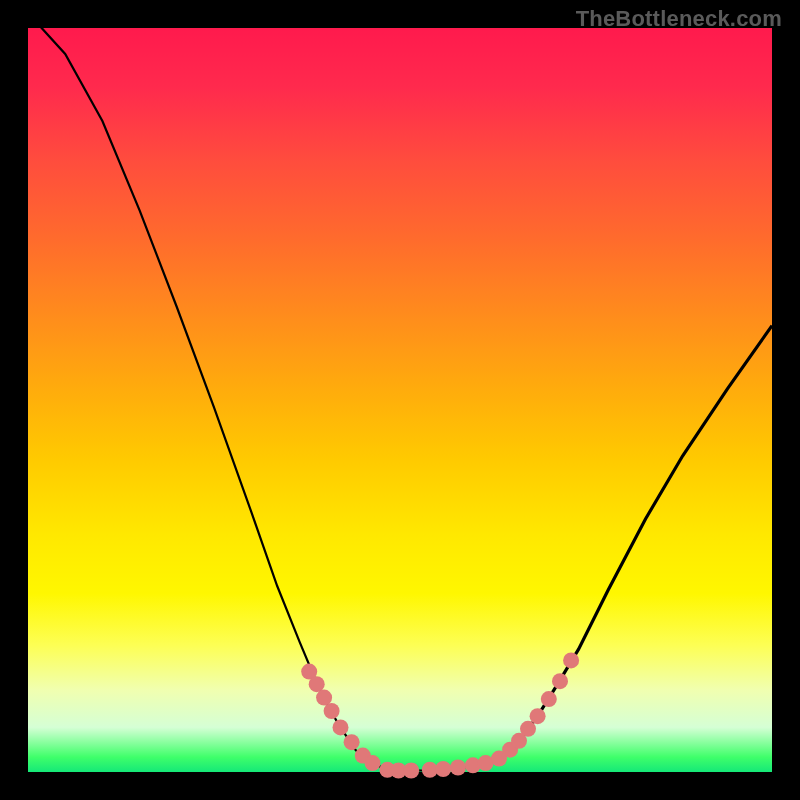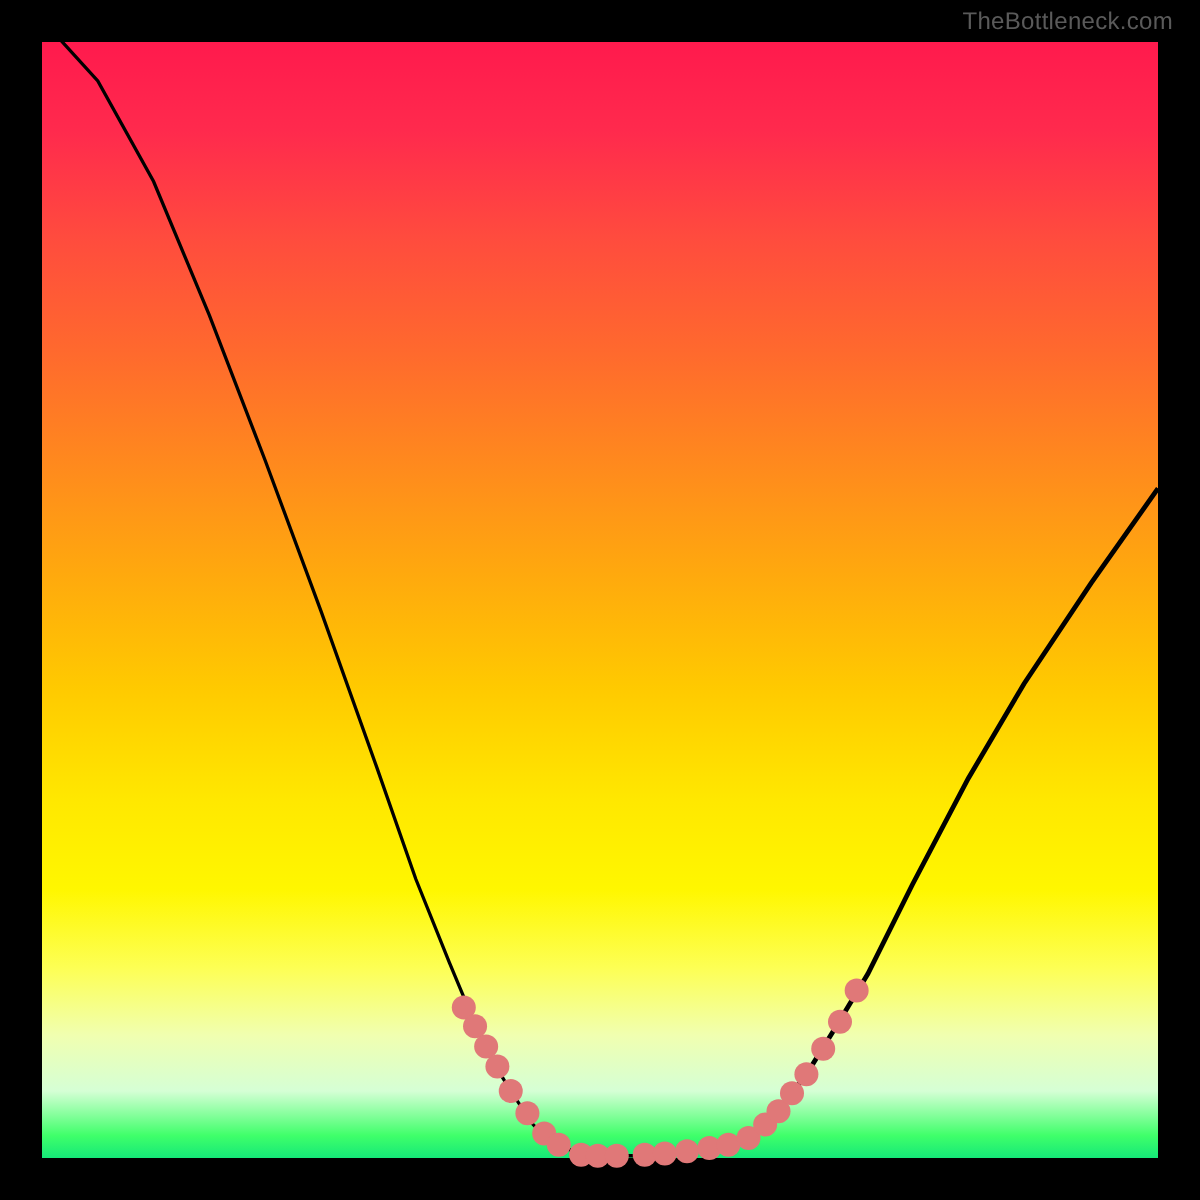--- a/index.html
+++ b/index.html
@@ -31,22 +31,22 @@
       #d5ffd5 94%,
       #3fff6a 98%,
       #15e878 100%
     );
   }
   .watermark {
     position: absolute;
     top: 6px;
     right: 18px;
     font-family: Arial, Helvetica, sans-serif;
-    font-size: 16px;
-    font-weight: 400;
+    font-size: 22px;
+    font-weight: 700;
     color: #5a5a5a;
     letter-spacing: 0.2px;
     user-select: none;
   }
   svg.curve {
     position: absolute;
     left: 0;
     top: 0;
     width: 744px;
     height: 744px;

